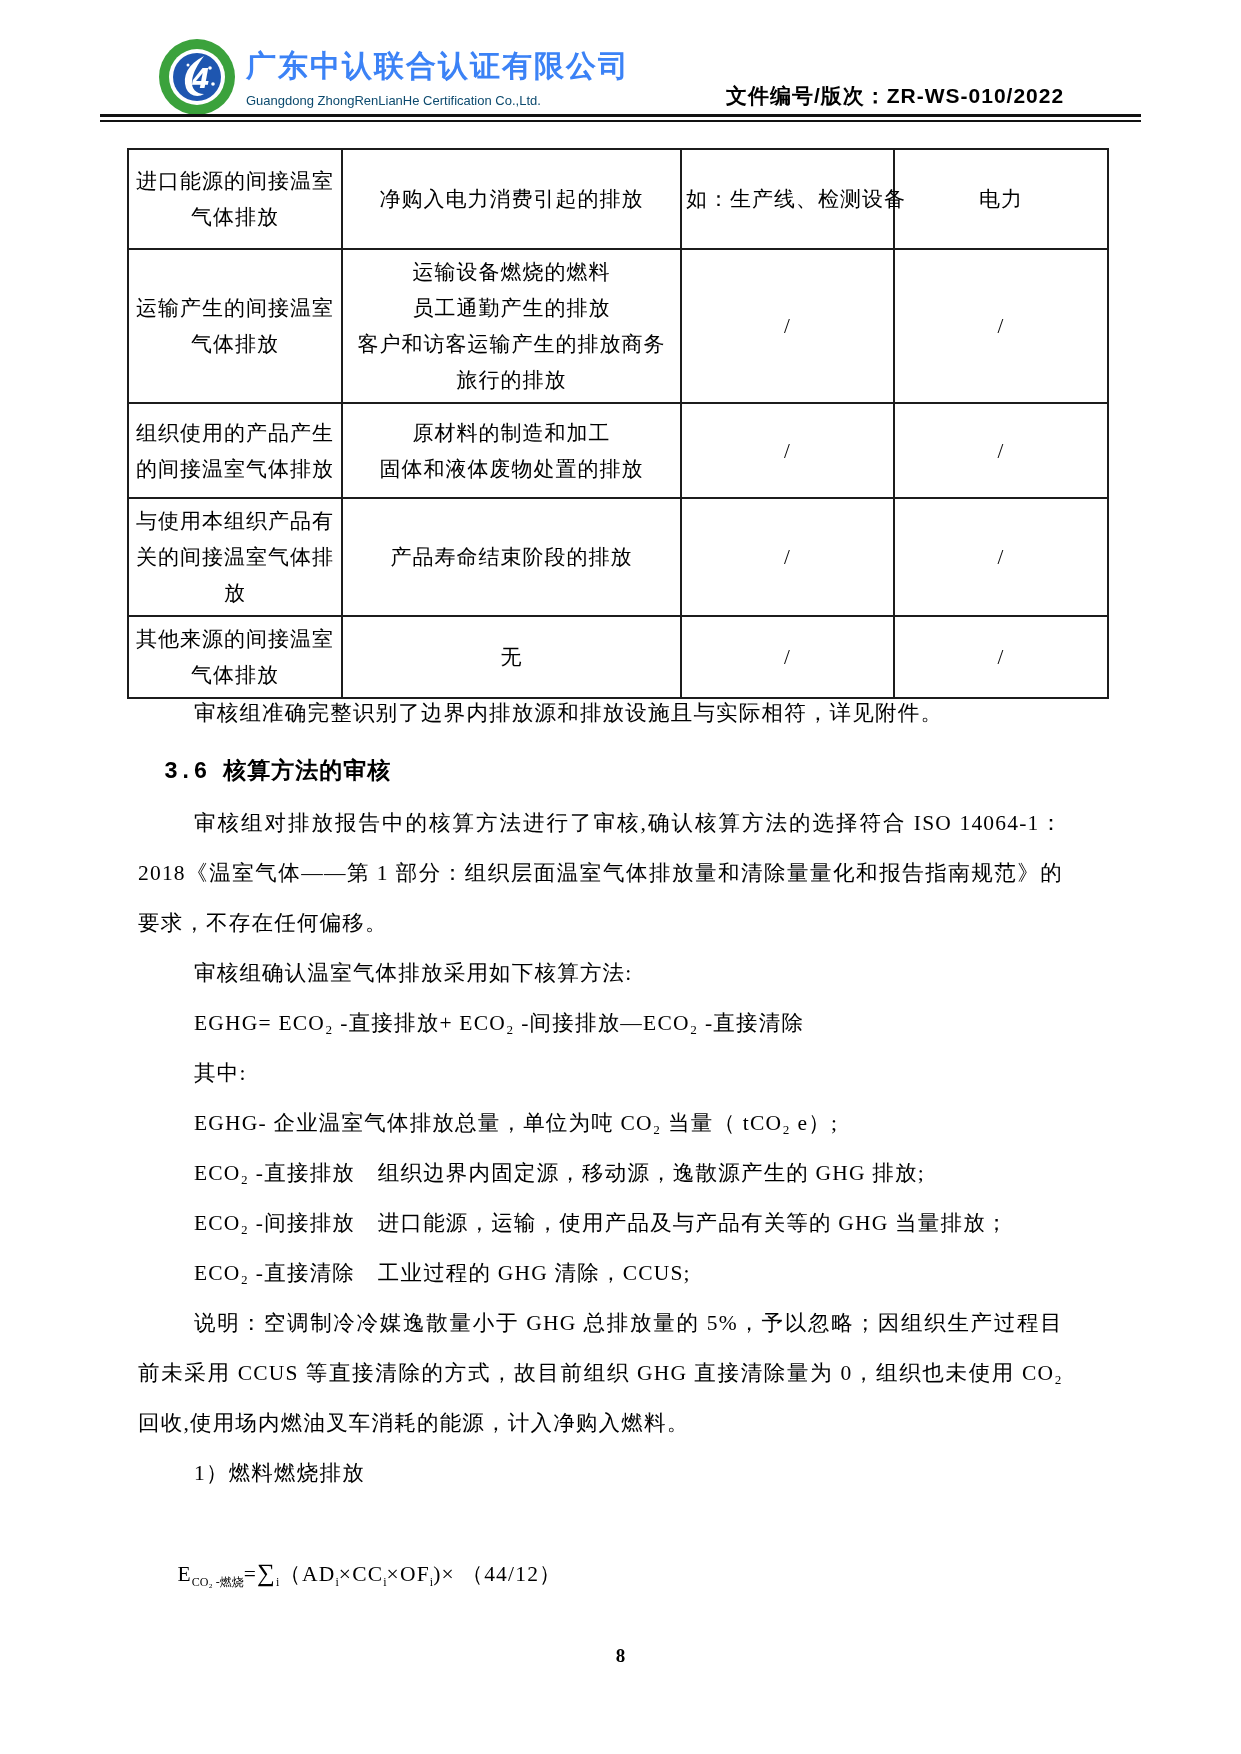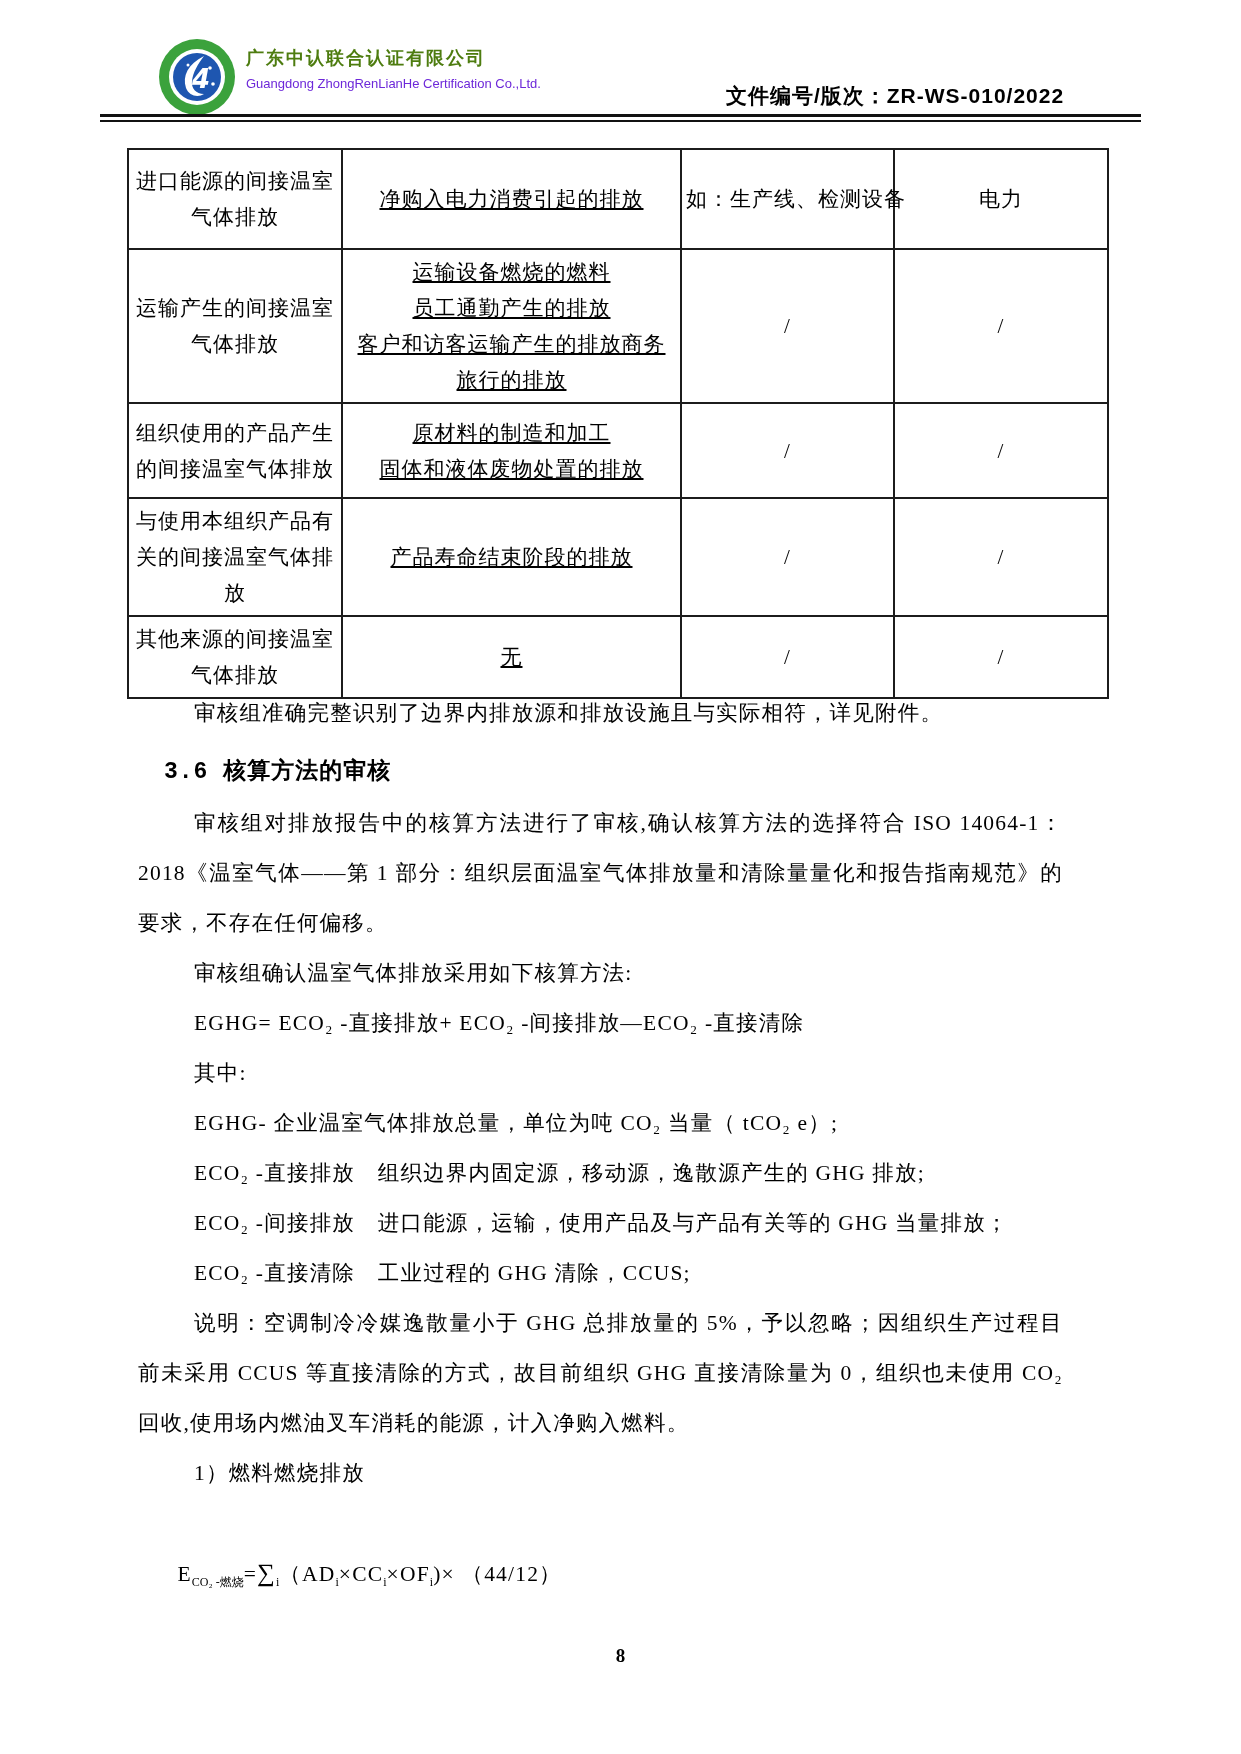--- a/index.html
+++ b/index.html
@@ -6,35 +6,35 @@
   body{
     width:1241px;height:1754px;background:#ffffff;position:relative;
     font-family:"Liberation Serif","DejaVu Serif",serif;color:#000;
   }
   .page{position:absolute;inset:0;overflow:hidden;}
 
   
   .header{position:absolute;left:0;top:0;width:100%;height:130px;}
   .logo{position:absolute;left:158px;top:38px;width:78px;height:78px;}
   .company{position:absolute;left:246px;top:46px;}
-  .company-zh{font-size:18px;font-weight:bold;color:#4d7c0f;letter-spacing:2px;
+  .company-zh{font-size:30px;font-weight:bold;color:#3b82f6;letter-spacing:2px;
     font-family:"Liberation Sans","DejaVu Sans",sans-serif;}
-  .company-en{font-size:13px;color:#6d28d9;margin-top:6px;
+  .company-en{font-size:13px;color:#0c4a6e;margin-top:6px;
     font-family:"Liberation Sans","DejaVu Sans",sans-serif;}
   .doc-label{position:absolute;left:650px;top:82px;width:490px;text-align:center;
     font-size:21px;font-weight:bold;letter-spacing:1px;
     font-family:"Liberation Sans","DejaVu Sans",sans-serif;}
   .rule-a{position:absolute;left:100px;right:100px;top:114px;height:0;border-top:3px solid #111;}
   .rule-b{position:absolute;left:100px;right:100px;top:120px;height:0;border-top:2px solid #111;}
 
   
   table.ghg{position:absolute;left:127px;top:148px;width:980px;border-collapse:collapse;table-layout:fixed;}
   table.ghg td{border:2px solid #1c1c1c;text-align:center;vertical-align:middle;
     font-size:21px;line-height:36px;padding:4px 4px;letter-spacing:1px;}
-  td.desc{white-space:pre-line;text-decoration:underline;}
+  td.desc{white-space:pre-line;}
   td.facility{font-size:20px;white-space:nowrap;letter-spacing:0;margin-left:32px;}
 
   
   .body-text{position:absolute;left:138px;top:688px;width:925px;font-size:21.5px;
     line-height:50px;letter-spacing:1.2px;text-align:justify;}
   .line{white-space:pre-wrap;}
   .ind{text-indent:56px;}
   .section-heading{font-size:23px;font-weight:bold;margin:14px 0 6px 26px;line-height:40px;
     letter-spacing:1px;font-family:Liberation Mono, monospace;}
   .para{text-indent:56px;margin:0;}

